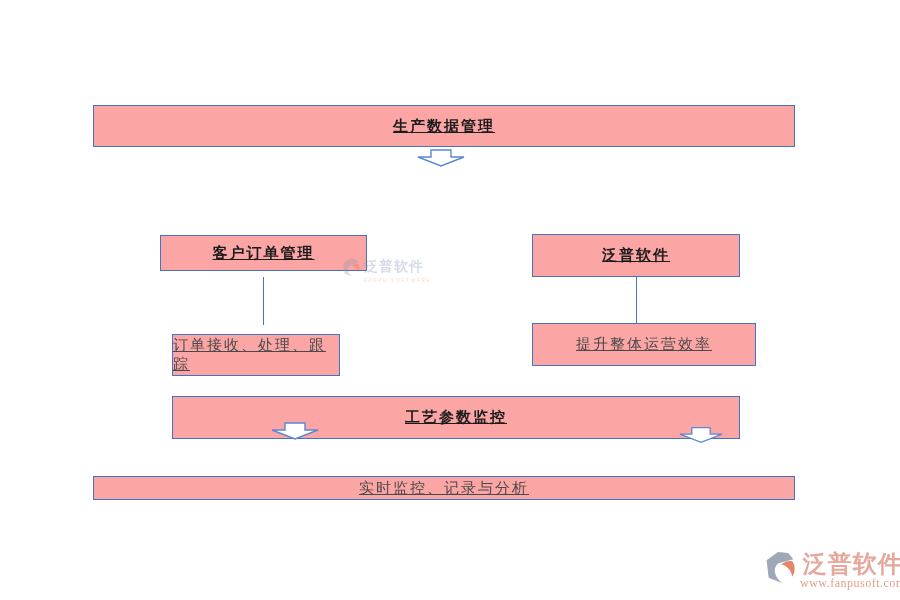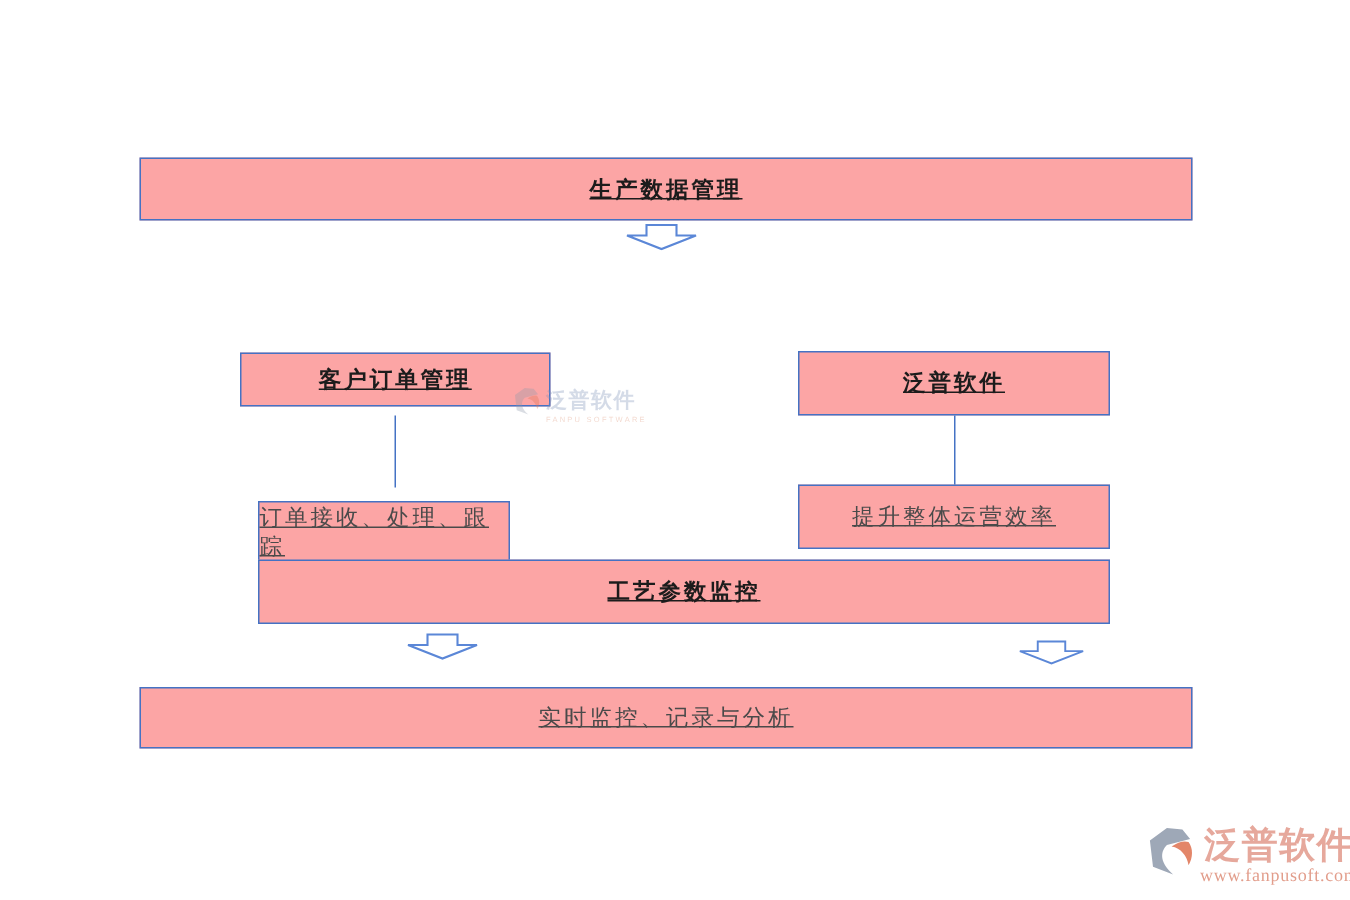--- a/index.html
+++ b/index.html
@@ -67,36 +67,36 @@
   </div>
 
 
   <div class="dbox bold" style="left:160px; top:235px; width:207px; height:36px;">客户订单管理</div>
   <div class="dbox bold" style="left:532px; top:234px; width:208px; height:43px;">泛普软件</div>
 
   <div class="vline" style="left:263px; top:277px; height:48px;"></div>
   <div class="vline" style="left:636px; top:277px; height:47px;"></div>
 
   <div class="dbox" style="left:172px; top:324px; width:168px; height:42px;margin-top:10px;">订单接收、处理、跟踪</div>
-  <div class="dbox" style="left:532px; top:323px; width:208px; height:43px;">提升整体运营效率</div>
+  <div class="dbox" style="left:532px; top:323px; width:224px; height:43px;">提升整体运营效率</div>
 
-  <div class="dbox bold" style="left:172px; top:373px; width:568px; height:43px;">工艺参数监控</div>
+  <div class="dbox bold" style="left:172px; top:396px; width:568px; height:43px;">工艺参数监控</div>
 
   <div class="arrow" style="left:271px; top:422px;">
     <svg width="48" height="18" viewBox="0 0 48 18">
       <polygon points="14,1 34,1 34,8 47,8 24,17 1,8 14,8"></polygon>
     </svg>
   </div>
   <div class="arrow" style="left:679px; top:426px;">
     <svg width="44" height="18" viewBox="0 0 48 18">
       <polygon points="14,1 34,1 34,8 47,8 24,17 1,8 14,8"></polygon>
     </svg>
   </div>
 
-  <div class="dbox" style="left:93px; top:458px; width:702px; height:41px;">实时监控、记录与分析</div>
+  <div class="dbox" style="left:93px; top:476px; width:702px; height:24px;">实时监控、记录与分析</div>
 
   <div class="watermark">
     <span>
       <svg width="20" height="19" viewBox="0 0 32 32">
         <path class="icon-gray" d="M14 1 L3 9 L5 26 L18 31 C10 24 9 17 14 12 L29 8 L24 2 Z" fill="#8E99AB"></path>
         <path class="icon-orange" d="M28 10 C31 14 31 20 28 25 C27 19 23 14 17 13 C21 10 25 9 28 10 Z" fill="#DF7150"></path>
       </svg>
     </span>
     <span class="wm-text">
       <span class="wm-brand">泛普软件</span>

